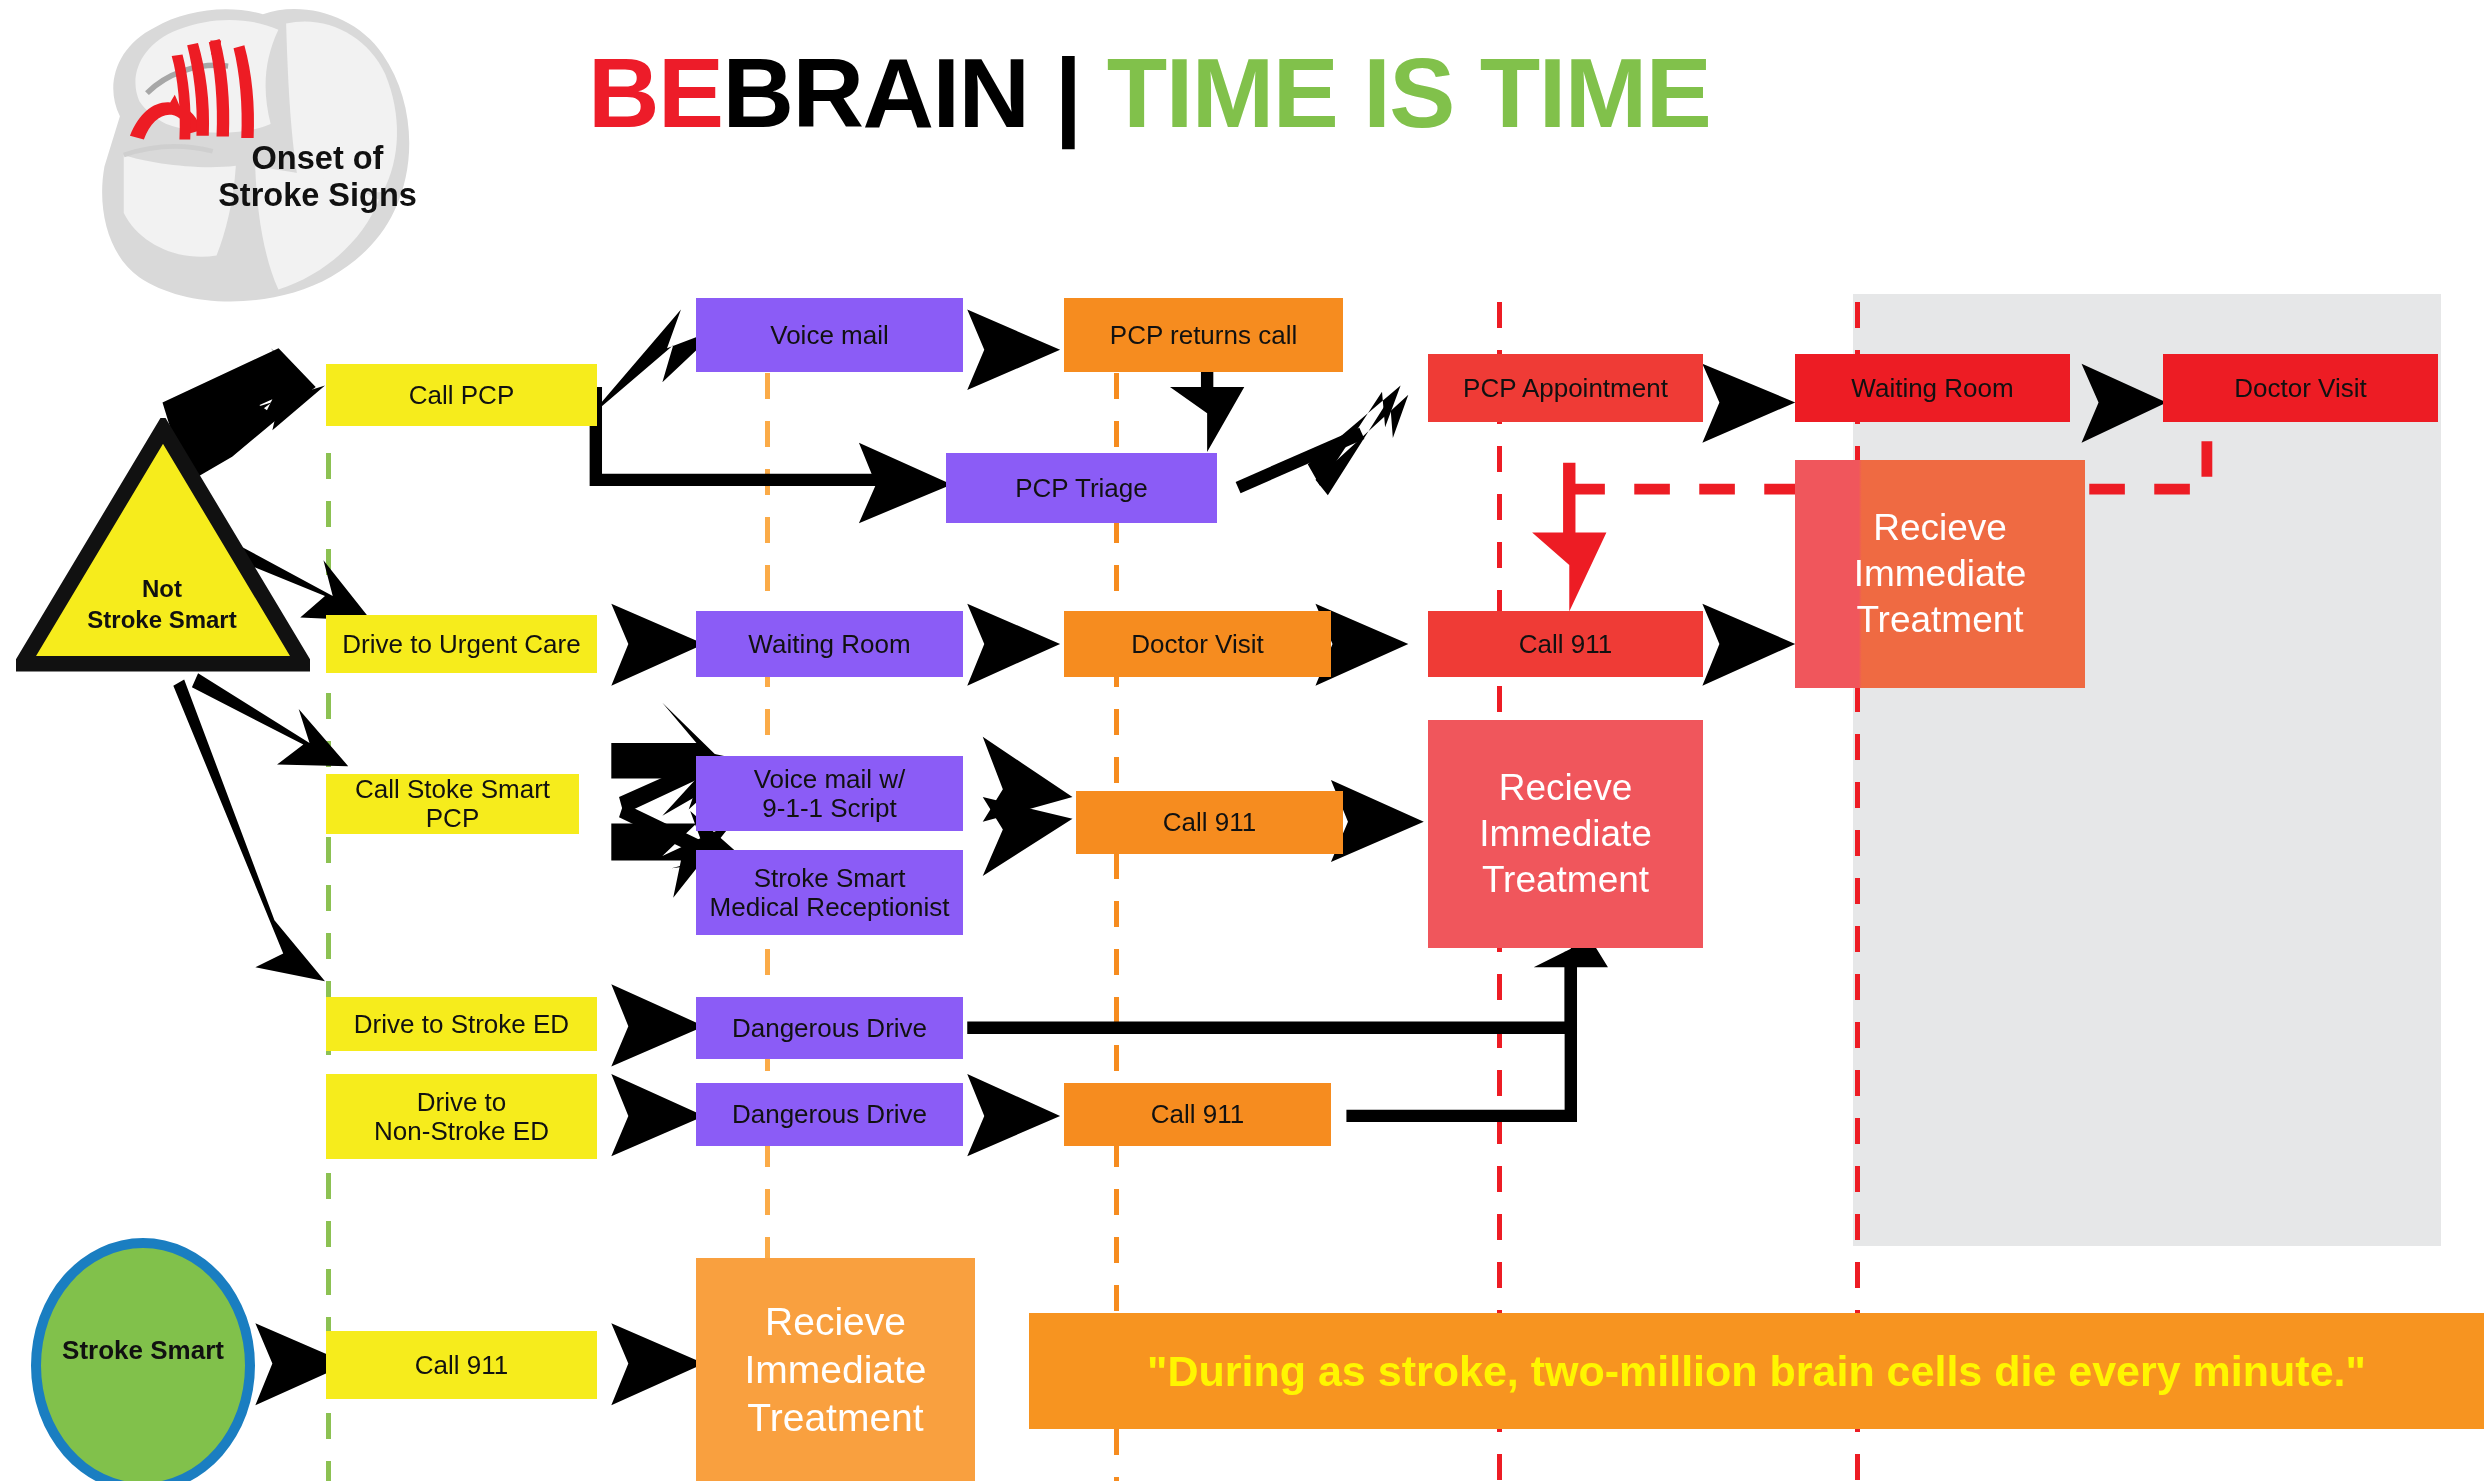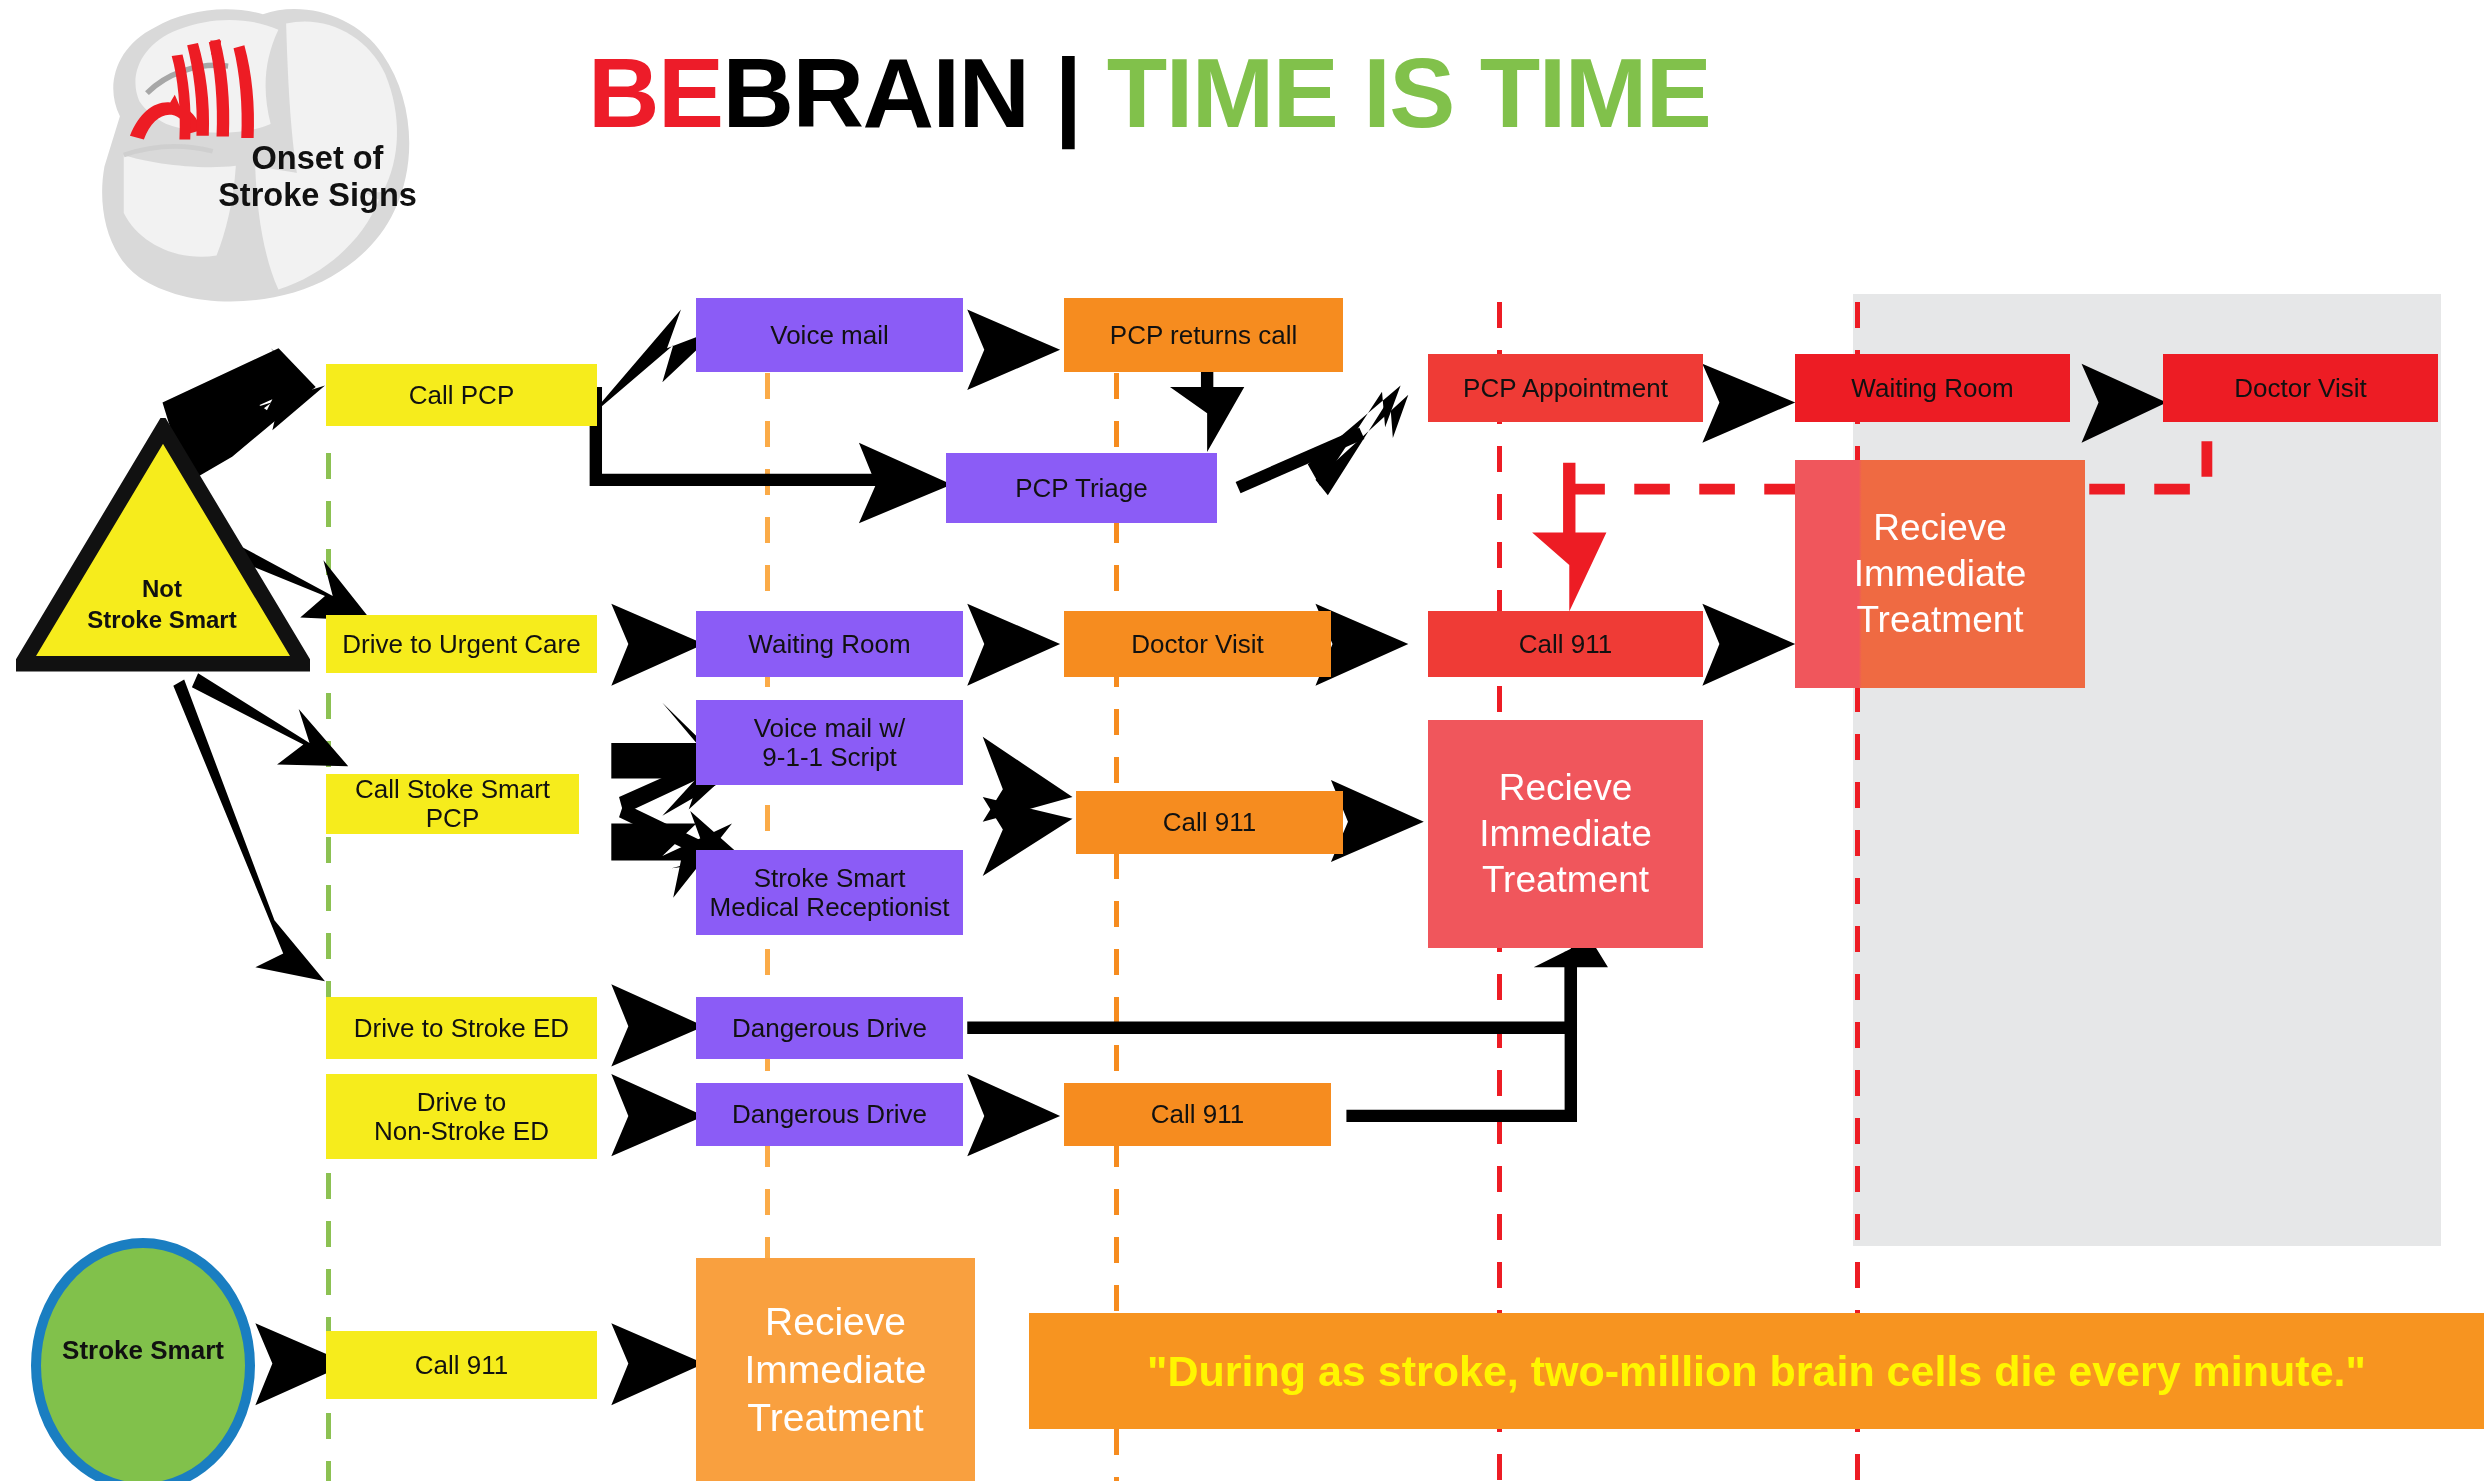--- a/index.html
+++ b/index.html
@@ -217,35 +217,35 @@
   <div class="box yellow" style="left:326px;top:615px;width:271px;height:58px;">Drive to Urgent Care</div>
 
   <div class="box orange-l" style="left:696px;top:611px;width:267px;height:66px;">Waiting Room</div>
 
   <div class="box orange-d" style="left:1064px;top:611px;width:267px;height:66px;">Doctor Visit</div>
 
   <div class="box red" style="left:1428px;top:611px;width:275px;height:66px;">Call 911</div>
 
   <div class="box yellow" style="left:326px;top:774px;width:253px;height:60px;">Call Stoke Smart PCP</div>
 
-  <div class="box orange-l" style="left:696px;top:700px;width:267px;height:85px;flex-direction:column;">
+  <div class="box orange-l" style="left:696px;top:756px;width:267px;height:75px;flex-direction:column;">
     <span>Voice mail w/</span>
     <span>9-1-1 Script</span>
   </div>
 
   <div class="box orange-l" style="left:696px;top:850px;width:267px;height:85px;flex-direction:column;">
     <span>Stroke Smart</span>
     <span>Medical Receptionist</span>
   </div>
 
   <div class="box orange-d" style="left:1076px;top:791px;width:267px;height:63px;">Call 911</div>
 
   <div class="box rit" style="left:1428px;top:720px;width:275px;height:228px;">Recieve Immediate Treatment</div>
 
-  <div class="box yellow" style="left:326px;top:997px;width:271px;height:62px;">Drive to Stroke ED</div>
+  <div class="box yellow" style="left:326px;top:997px;width:271px;height:54px;">Drive to Stroke ED</div>
 
   <div class="box orange-l" style="left:696px;top:997px;width:267px;height:62px;">Dangerous Drive</div>
 
   <div class="box yellow" style="left:326px;top:1074px;width:271px;height:85px;flex-direction:column;">
     <span>Drive to</span>
     <span>Non-Stroke ED</span>
   </div>
 
   <div class="box orange-l" style="left:696px;top:1083px;width:267px;height:63px;">Dangerous Drive</div>
 

